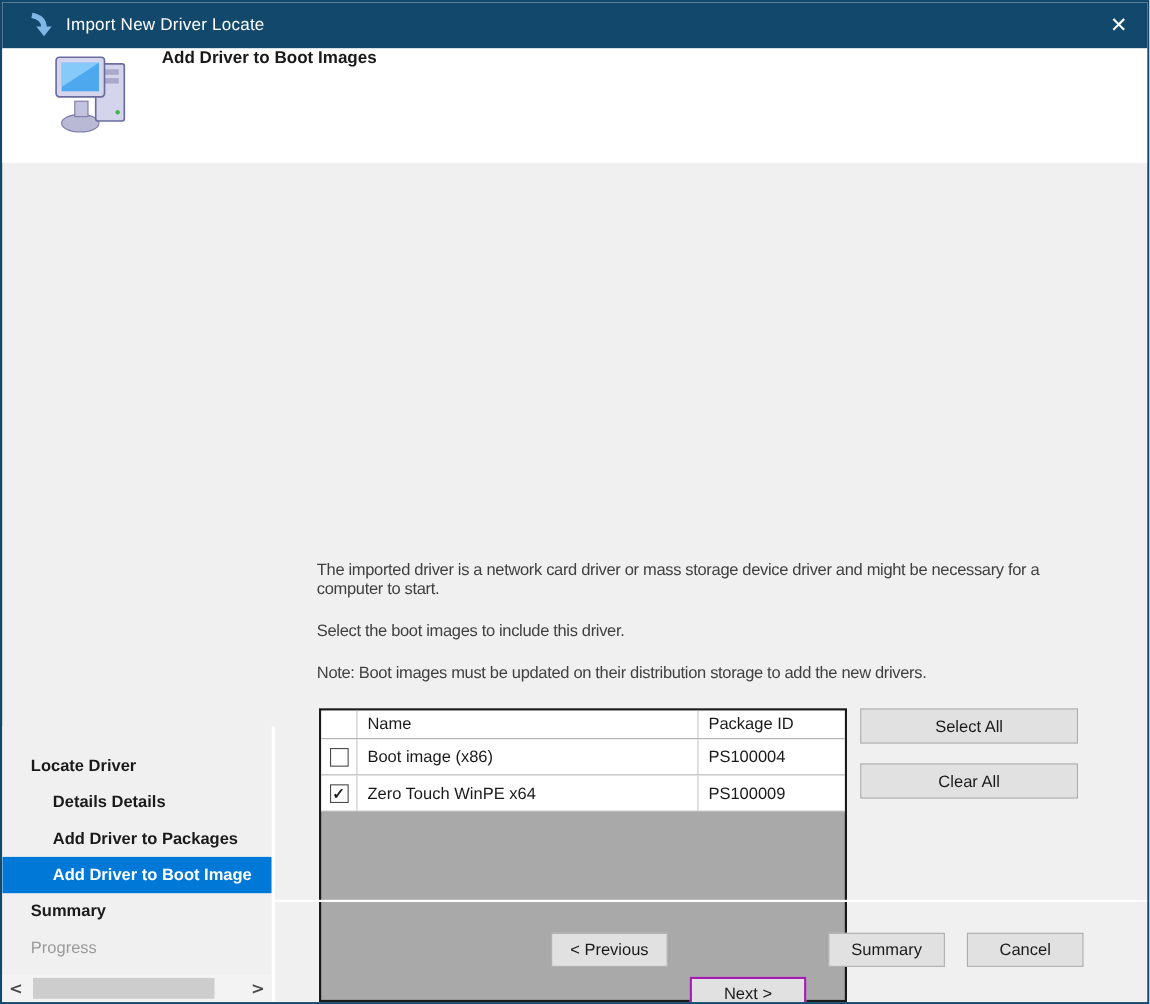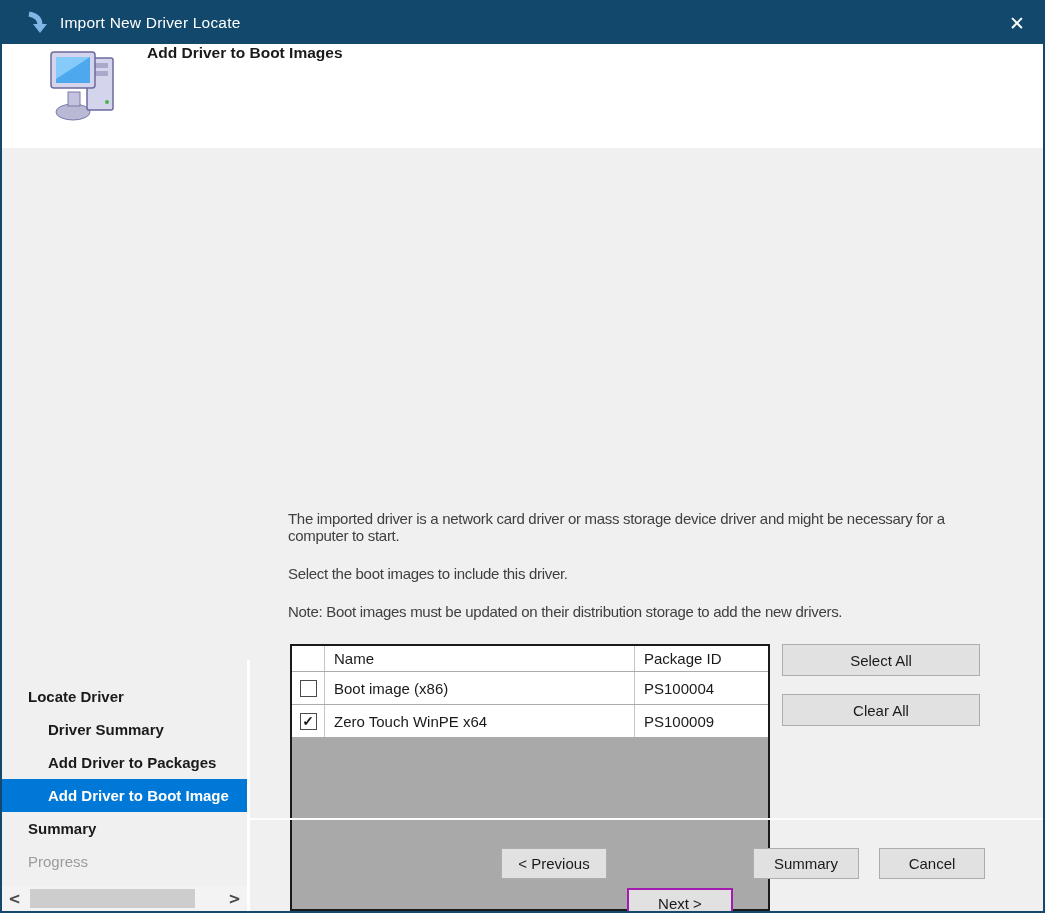--- a/index.html
+++ b/index.html
@@ -142,21 +142,21 @@
       <path d="M7 13 L41 13 L7 35 Z" fill="#8FD0FA" opacity="0.85"></path>
     </svg>
     <span class="header-title">Add Driver to Boot Images</span>
   </div>
 
   <div class="body">
 
     <div class="sidebar">
       <div id="nav-list">
           <div class="nav-item lvl0 enabled"><span>Locate Driver</span></div>
-          <div class="nav-item lvl1 enabled"><span>Driver Summary</span></div>
+          <div class="nav-item lvl1 enabled"><span>Details Details</span></div>
           <div class="nav-item lvl1 enabled"><span>Add Driver to Packages</span></div>
           <div class="nav-item lvl1 current"><span>Add Driver to Boot Image</span></div>
           <div class="nav-item lvl0 enabled"><span>Summary</span></div>
           <div class="nav-item lvl0 disabled"><span>Progress</span></div>
           <div class="nav-item lvl0 disabled"><span>Completion</span></div>
         </div>
       <div class="sidebar-scrollbar">
         <div class="sb-arrow">&lt;</div>
         <div class="sb-track">
           <div class="sb-thumb"></div>

